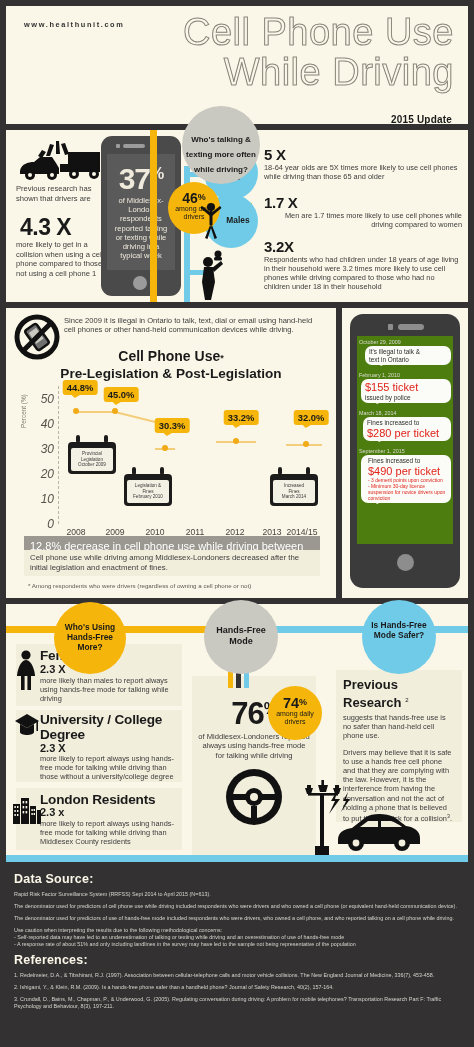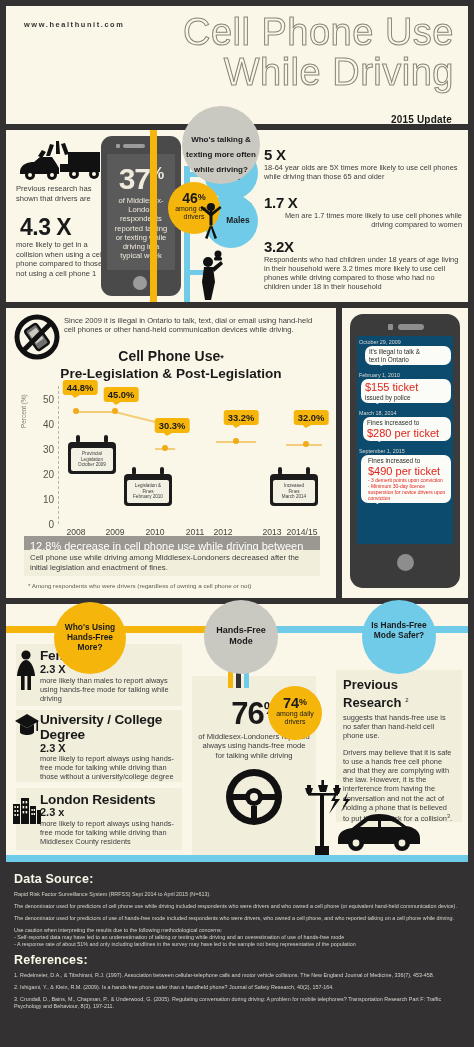--- a/index.html
+++ b/index.html
@@ -85,21 +85,21 @@
 
   
   #sec3 { left:6px; top:308px; width:330px; height:290px; }
   .nophone { position:absolute; left:8px; top:6px; width:46px; height:46px;}
   .leg-txt { position:absolute; left:58px; top:8px; width:258px; font-size:7.6px; line-height:9.4px; color:#3c3c3c;}
   .chart-title { position:absolute; left:0; top:40px; width:330px; text-align:center; font-size:14px; font-weight:bold; color:#1a1a1a; line-height:16px;}
   .chart-title .l2 { font-size:13.6px; }
 
   .plot { position:absolute; left:52px; top:78px; width:262px; height:138px; }
   .axisline { position:absolute; border-left:1px dashed #b9b4a2; }
-  .ytick { position:absolute; right:100%; margin-right:4px; font-size:10px; color:#55534c; transform:translateY(-50%);}
+  .ytick { position:absolute; right:100%; margin-right:4px; font-size:12px; color:#55534c; transform:translateY(-50%);font-style:italic;}
   .xtick { position:absolute; top:100%; margin-top:3px; font-size:8.6px; color:#45433d; transform:translateX(-50%);}
   .ylabel { position:absolute; left:14px; top:120px; font-size:6.4px; color:#7c786c;
             transform:rotate(-90deg); transform-origin:left top; white-space:nowrap;}
   .dot { position:absolute; width:6px; height:6px; border-radius:50%; background:#f0ab17; transform:translate(-50%,-50%); z-index:3;}
   .seg { position:absolute; height:1.6px; background:#f3cd7a; transform-origin:0 50%; z-index:2;}
   .callout {
     position:absolute; background:#f5b50a; border-radius:3px; padding:2px 4px;
     font-size:9.4px; font-weight:bold; color:#1a1a1a; white-space:nowrap;
     transform:translateX(-50%); z-index:5;
   }
@@ -118,21 +118,21 @@
   .summary-bar { position:absolute; left:18px; top:228px; width:296px; height:14px; background:#9b9891; }
   .summary-bar span { font-size:11px; color:#fff; line-height:14px; padding-left:6px; }
   .summary-body { position:absolute; left:18px; top:242px; width:296px; background:#f2eedc; padding:3px 6px; font-size:7.8px; line-height:9.8px; color:#3c3c3c;}
   .footnote { position:absolute; left:22px; top:274px; font-size:6.2px; color:#5c5a52;}
 
   
   #sec3b { left:342px; top:308px; width:126px; height:290px; }
   .phone2 { position:absolute; left:8px; top:6px; width:110px; height:274px; background:#3b3b3b; border-radius:13px;}
   .phone2 .cam { position:absolute; left:38px; top:10px; width:5px; height:6px; background:#8d8d8d; border-radius:1px;}
   .phone2 .speaker { position:absolute; left:48px; top:10px; width:26px; height:6px; background:#8d8d8d; border-radius:3px;}
-  .phone2 .screen { position:absolute; left:7px; top:22px; width:96px; height:208px; background:#0c4a6e; overflow:hidden;}
+  .phone2 .screen { position:absolute; left:7px; top:22px; width:96px; height:208px; background:#4d7c0f; overflow:hidden;}
   .phone2 .home { position:absolute; left:47px; top:240px; width:17px; height:17px; background:#8d8d8d; border-radius:50%;}
   .tl-date { font-size:5.4px; color:#dcdcd4; margin:3px 0 0 2px; }
   .sms {
     position:relative; background:#fbfbf7; border-radius:7px; padding:2px 4px;
     margin:1px 2px 0 8px; color:#2c2c2c;
   }
   .sms:after {
     content:""; position:absolute; left:12px; bottom:-5px;
     border:4px solid transparent; border-top-color:#fbfbf7; border-right-width:8px;
   }
@@ -321,21 +321,21 @@
       <div class="ytick" style="top:113px;">10</div>
       <div class="ytick" style="top:88px;">20</div>
       <div class="ytick" style="top:63px;">30</div>
       <div class="ytick" style="top:38px;">40</div>
       <div class="ytick" style="top:13px;">50</div>
 
       <div class="xtick" style="left:18px;text-align:center;">2008</div>
       <div class="xtick" style="left:57px;">2009</div>
       <div class="xtick" style="left:97px;">2010</div>
       <div class="xtick" style="left:137px;">2011</div>
-      <div class="xtick" style="left:165px;">2012</div>
+      <div class="xtick" style="left:177px;">2012</div>
       <div class="xtick" style="left:214px;">2013</div>
       <div class="xtick" style="left:244px;">2014/15</div>
 
       <div class="seg" style="left:18px; top:25px; width:39px;"></div>
       <div class="seg" style="left:57px; top:25px; width:54px; transform:rotate(14deg);"></div>
       <div class="seg" style="left:97px; top:62px; width:20px;"></div>
       <div class="seg" style="left:158px; top:55px; width:40px;"></div>
       <div class="seg" style="left:228px; top:58px; width:36px;"></div>
 
       <div class="dot" style="left:18px;  top:25px;"></div>

